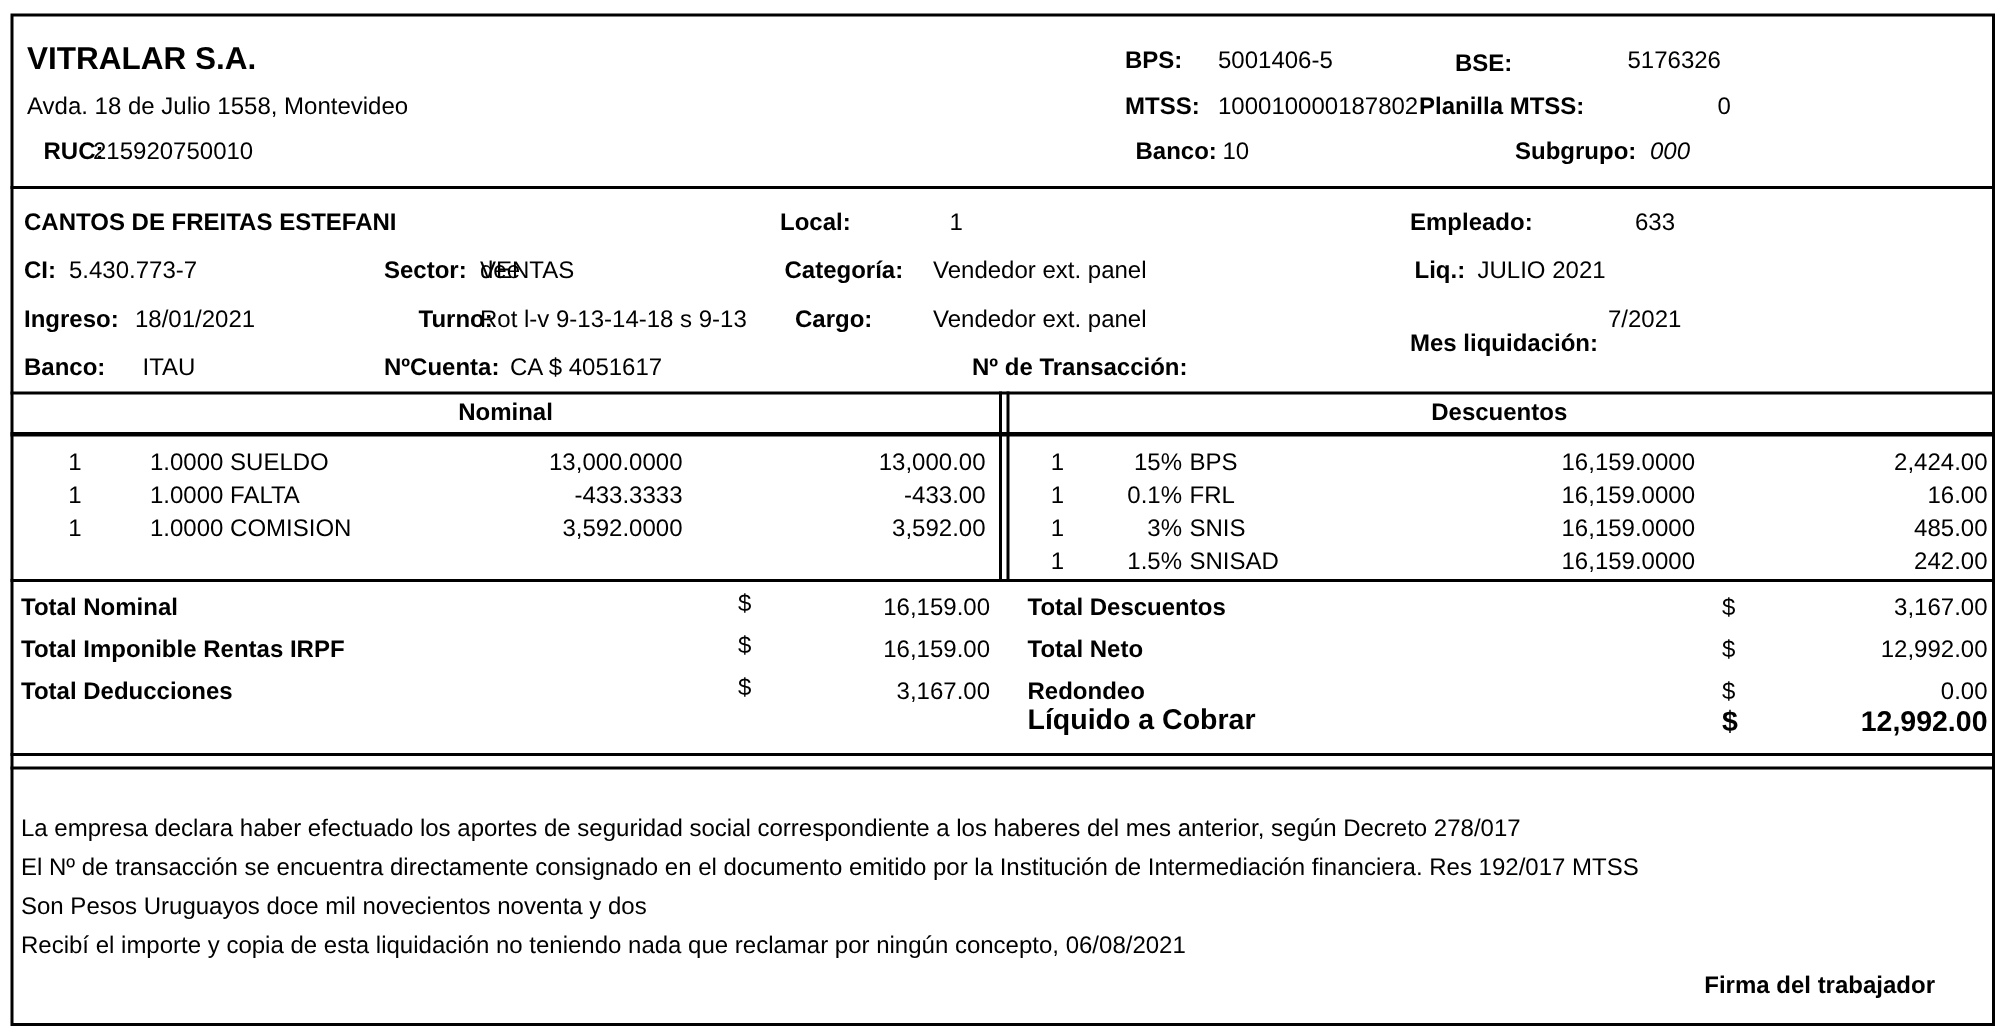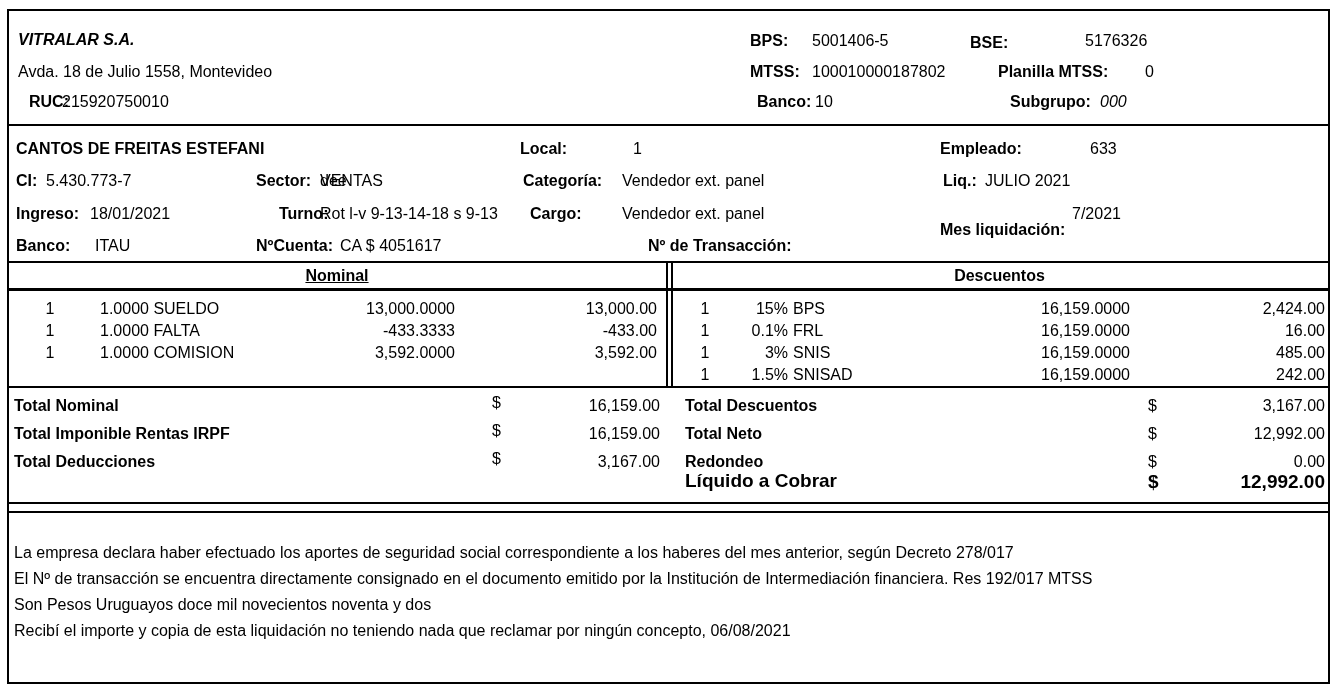--- a/index.html
+++ b/index.html
@@ -4,21 +4,21 @@
 <style>
   html,body{margin:0;padding:0;background:#fff;}
   .page{
     position:relative;width:1337px;height:688px;background:#ffffff;
     font-family:"Liberation Sans", sans-serif;color:#000;overflow:hidden;
     -webkit-font-smoothing:antialiased;
   }
   .abs{position:absolute;white-space:nowrap;}
   .b{font-weight:bold;}
   .t16{font-size:16px;line-height:20px;}
-  .t21{font-size:16px;line-height:24px;font-style:italic;}
+  .t21{font-size:21px;line-height:24px;}
   .t19{font-size:19px;line-height:22px;}
   .right{text-align:right;}
   .center{text-align:center;}
   .hline{position:absolute;left:7px;width:1323px;background:#000;}
   .vline{position:absolute;background:#000;}
   .outer{position:absolute;left:7px;top:9px;width:1319px;height:671px;border:2px solid #000;}
   .overlapbox span{position:absolute;left:0;top:0;}
 </style>
 </head>
 <body>
@@ -32,21 +32,21 @@
   <div class="abs b t16" style="left:29px;top:92px;">RUC:</div>
   <div class="abs t16" style="left:62px;top:92px;">215920750010</div>
 
   <div class="abs b t16" style="left:750px;top:31px;">BPS:</div>
   <div class="abs t16" style="left:812px;top:31px;">5001406-5</div>
   <div class="abs b t16" style="left:970px;top:33px;">BSE:</div>
   <div class="abs t16" style="left:1085px;top:31px;">5176326</div>
 
   <div class="abs b t16" style="left:750px;top:62px;">MTSS:</div>
   <div class="abs t16" style="left:812px;top:62px;">100010000187802</div>
-  <div class="abs b t16" style="left:998px;top:62px;">Planilla MTSS:</div>
+  <div class="abs b t16" style="left:946px;top:62px;">Planilla MTSS:</div>
   <div class="abs t16" style="left:1145px;top:62px;">0</div>
 
   <div class="abs b t16" style="left:757px;top:92px;">Banco:</div>
   <div class="abs t16" style="left:815px;top:92px;">10</div>
   <div class="abs b t16" style="left:1010px;top:92px;">Subgrupo:</div>
   <div class="abs t16" style="left:1100px;top:92px;font-style:italic;">000</div>
 
   <div class="hline" style="top:124px;height:2px;"></div>
 
   <div class="abs b t16" style="left:16px;top:139px;">CANTOS DE FREITAS ESTEFANI</div>
@@ -78,21 +78,21 @@
 
   <div class="abs b t16" style="left:16px;top:236px;">Banco:</div>
   <div class="abs t16" style="left:95px;top:236px;">ITAU</div>
   <div class="abs b t16" style="left:256px;top:236px;">NºCuenta:</div>
   <div class="abs t16" style="left:340px;top:236px;">CA $ 4051617</div>
   <div class="abs b t16" style="left:648px;top:236px;">Nº de Transacción:</div>
   <div class="abs t16" style="left:810px;top:236px;"></div>
 
   <div class="hline" style="top:261px;height:2px;"></div>
 
-  <div class="abs b t16 center" style="left:7px;top:266px;width:660px;text-decoration:underline;">Nominal</div>
+  <div class="abs b t16 center" style="left:7px;top:266px;width:660px;">Nominal</div>
   <div class="abs b t16 center" style="left:672px;top:266px;width:655px;">Descuentos</div>
   <div class="hline" style="top:288px;height:3px;"></div>
 
   <div class="vline" style="left:666px;top:261px;width:2px;height:126px;"></div>
   <div class="vline" style="left:671px;top:261px;width:2px;height:126px;"></div>
 
   <div>
     <div class="abs t16 center" style="left:35px;top:299px;width:30px;">1</div>
     <div class="abs t16" style="left:100px;top:299px;">1.0000 SUELDO</div>
     <div class="abs t16 right" style="left:330px;top:299px;width:125px;">13,000.0000</div>
@@ -171,14 +171,15 @@
 
   <div class="hline" style="top:502px;height:2px;"></div>
   <div class="hline" style="top:511px;height:2px;"></div>
 
   <div>
     <div class="abs t16" style="left:14px;top:543px;">La empresa declara haber efectuado los aportes de seguridad social correspondiente a los haberes del mes anterior, según Decreto 278/017</div>
     <div class="abs t16" style="left:14px;top:569px;">El Nº de transacción se encuentra directamente consignado en el documento emitido por la Institución de Intermediación financiera. Res 192/017 MTSS</div>
     <div class="abs t16" style="left:14px;top:595px;">Son Pesos Uruguayos doce mil novecientos noventa y dos</div>
     <div class="abs t16" style="left:14px;top:621px;">Recibí el importe y copia de esta liquidación no teniendo nada que reclamar por ningún concepto, 06/08/2021</div>
   </div>
+  <div class="abs b t16 right" style="left:1025px;top:648px;width:265px;">Firma del trabajador</div>
 
 </div>
 
 </body></html>

